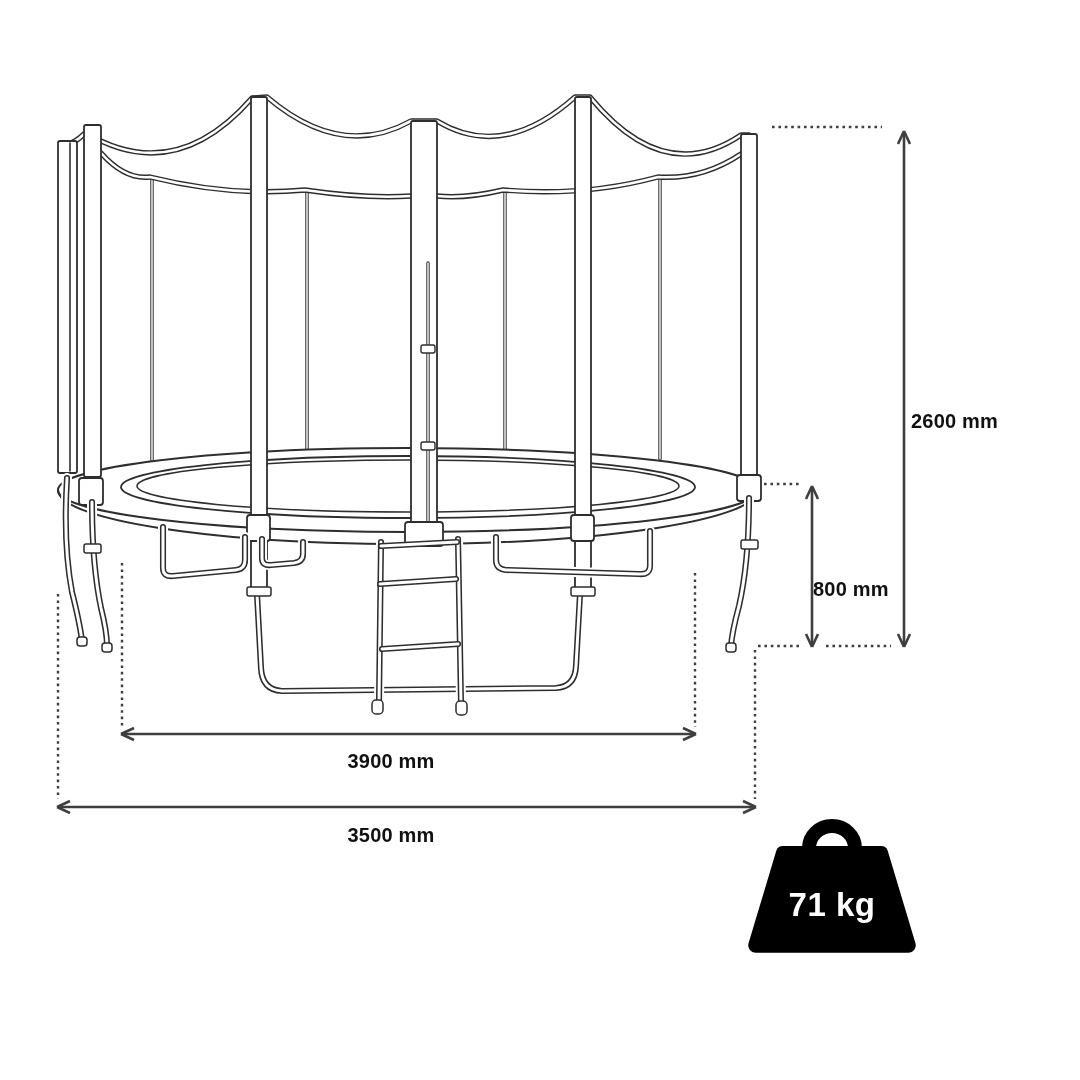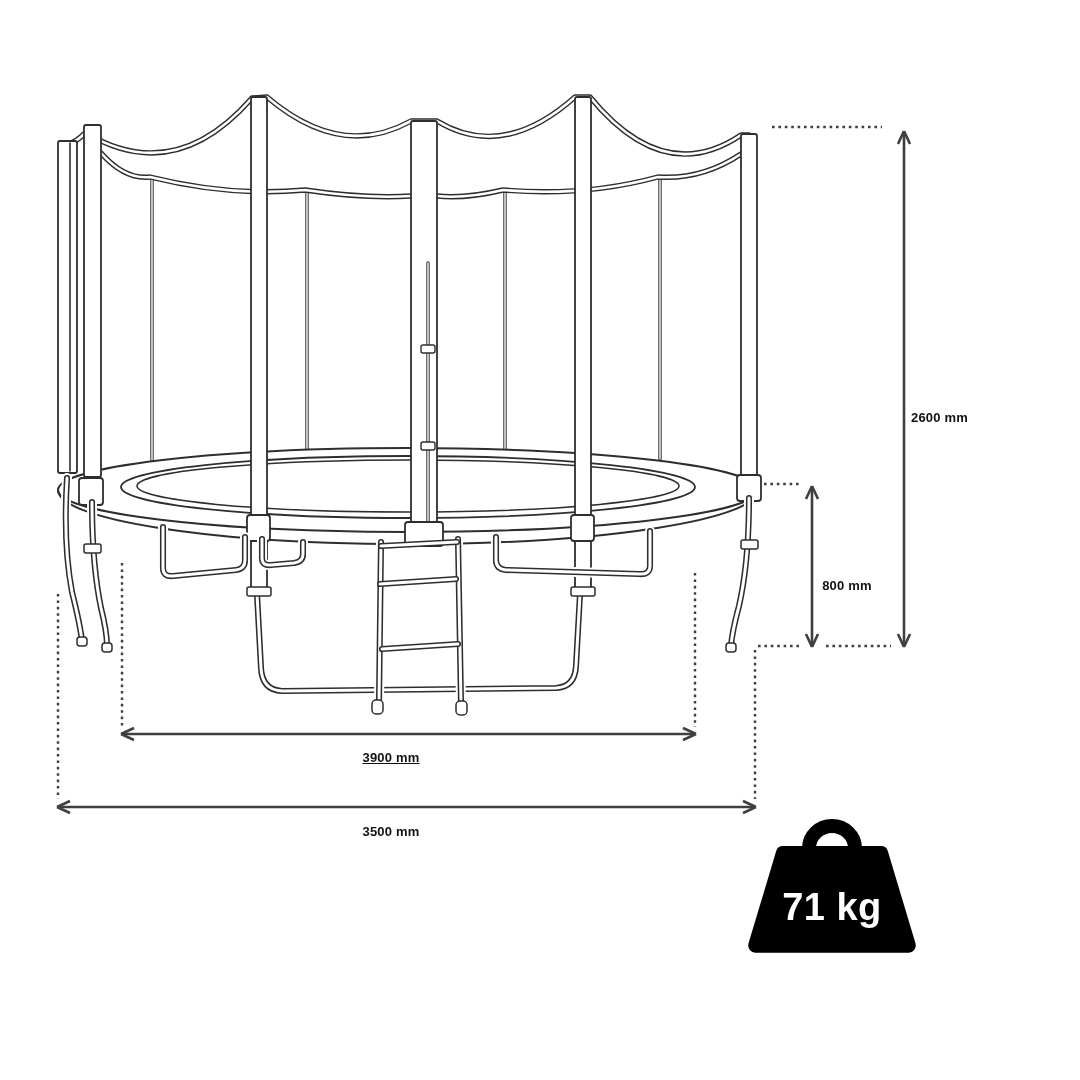--- a/index.html
+++ b/index.html
@@ -17,25 +17,25 @@
   .tube  {stroke:var(--art); fill:none; stroke-width:6.1; stroke-linecap:round; stroke-linejoin:round;}
   .core  {stroke:var(--bg);  fill:none; stroke-width:3.0; stroke-linecap:round; stroke-linejoin:round;}
   .tube-s{stroke:var(--art); fill:none; stroke-width:5.4; stroke-linecap:round; stroke-linejoin:round;}
   .core-s{stroke:var(--bg);  fill:none; stroke-width:2.6; stroke-linecap:round; stroke-linejoin:round;}
   .tube-t{stroke:var(--art); fill:none; stroke-width:3.4; stroke-linecap:round;}
   .core-t{stroke:var(--bg);  fill:none; stroke-width:1.4; stroke-linecap:round;}
   .part  {fill:var(--bg); stroke:var(--art); stroke-width:1.8;}
   .dimln {stroke:var(--dim); fill:none; stroke-width:2.6; stroke-linecap:butt;}
   .dotln {stroke:var(--dim); fill:none; stroke-width:2.4; stroke-dasharray:2.6 3.8; stroke-linecap:butt;}
   
-  .dim-label{position:absolute;font-weight:bold;font-size:13px;color:var(--txt);
+  .dim-label{position:absolute;font-weight:bold;font-size:20px;color:var(--txt);
              white-space:nowrap;letter-spacing:.2px;}
   .center{text-align:center;}
   #weight-label{position:absolute;left:767px;top:886px;width:130px;text-align:center;
-                font-weight:bold;font-size:38px;color:var(--weight_txt);letter-spacing:.5px;}
+                font-weight:bold;font-size:33px;color:var(--weight_txt);letter-spacing:.5px;}
 </style>
 </head>
 <body>
 
 <div id="stage">
 
   <svg width="1080" height="1080" viewBox="0 0 1080 1080">
 
     <g>
       <path class="tube-t" d="M152,179 V460"></path>
@@ -174,18 +174,18 @@
     <g>
       <path d="M809,866 v-18 a23,22 0 0 1 46,0 v18" fill="none" style="stroke:var(--weight);stroke-width:14;"></path>
       <path d="M783,846 h98 a7,7 0 0 1 6.8,5.1 l27.6,92 a7.5,7.5 0 0 1 -7.2,9.7 h-152.4 a7.5,7.5 0 0 1 -7.2,-9.7 l27.6,-92 a7,7 0 0 1 6.8,-5.1 z" style="fill:var(--weight);stroke:none;"></path>
     </g>
   </svg>
 
   <div class="dim-label" style="left:911px;top:410px;">2600 mm</div>
 
   <div class="dim-label center" style="left:813px;top:578px;width:68px;">800 mm</div>
 
-  <div class="dim-label center" style="left:326px;top:750px;width:130px;text-decoration:underline;">3900 mm</div>
+  <div class="dim-label center" style="left:326px;top:750px;width:130px;">3900 mm</div>
 
   <div class="dim-label center" style="left:326px;top:824px;width:130px;">3500 mm</div>
 
   <div id="weight-label">71 kg</div>
 </div>
 
 </body></html>

